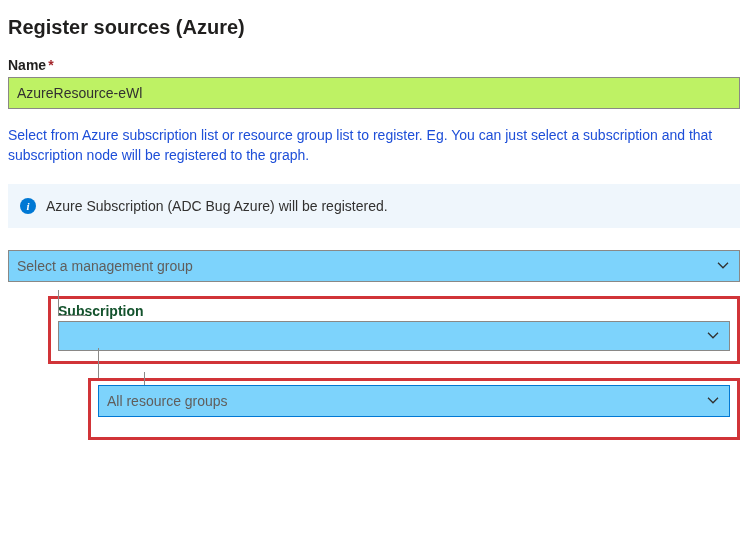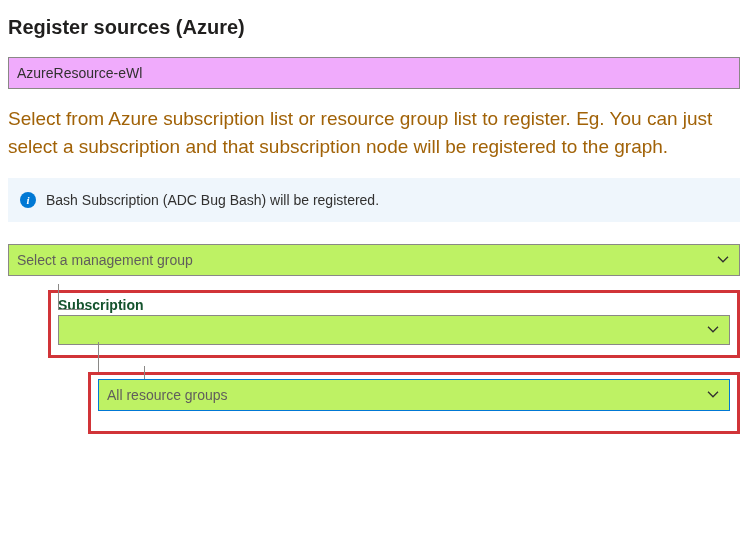--- a/index.html
+++ b/index.html
@@ -32,25 +32,25 @@
     margin-left: 2px;
   }
   .text-input {
     width: 100%;
     height: 32px;
     border: 1px solid #8a8886;
     padding: 0 8px;
     font-size: 14px;
     font-family: inherit;
     color: #323130;
-    background: #f0abfc;
+    background: #bef264;
   }
   .help-text {
-    font-size: 19px;
-    color: #a16207;
+    font-size: 14px;
+    color: #1d4ed8;
     line-height: 1.45;
     margin: 16px 0 18px 0;
   }
   .info-banner {
     background: #eff6fc;
     padding: 14px 12px;
     display: flex;
     align-items: center;
     gap: 10px;
     font-size: 14px;
@@ -73,21 +73,21 @@
     flex-shrink: 0;
   }
   .select-wrap {
     position: relative;
     width: 100%;
   }
   .select-box {
     width: 100%;
     height: 32px;
     border: 1px solid #8a8886;
-    background: #bef264;
+    background: #7dd3fc;
     padding: 0 30px 0 8px;
     font-size: 14px;
     display: flex;
     align-items: center;
     color: #323130;
     cursor: pointer;
   }
   .select-box.placeholder { color: #605e5c; }
   .select-box.blue { border: 1px solid #0078d4; }
   .select-box.narrow { height: 30px; }
@@ -143,27 +143,30 @@
   .rg-block .select-wrap { margin-bottom: 10px; }
   .mg-block { margin-top: 2px; }
 </style>
 </head>
 <body>
 
 <div class="page">
 
   <h1 class="page-title">Register sources (Azure)</h1>
 
+  <div class="field-label">
+    <span>Name</span><span class="required-mark">*</span>
+  </div>
   <input class="text-input" type="text" value="AzureResource-eWl" style="">
 
   <p class="help-text">Select from Azure subscription list or resource group list to register. Eg. You can just select a subscription and that subscription node will be registered to the graph.</p>
 
   <div class="info-banner">
     <span class="info-icon">i</span>
-    <span>Bash Subscription (ADC Bug Bash) will be registered.</span>
+    <span>Azure Subscription (ADC Bug Azure) will be registered.</span>
   </div>
 
   
   <div class="mg-block">
     <div class="select-wrap">
       <div class="select-box placeholder">Select a management group</div>
       <span class="chevron">
         <svg width="14" height="14" viewBox="0 0 14 14">
             <path d="M2 4.5 L7 9.5 L12 4.5" fill="none" stroke="#323130" stroke-width="1.3"></path>
           </svg>

